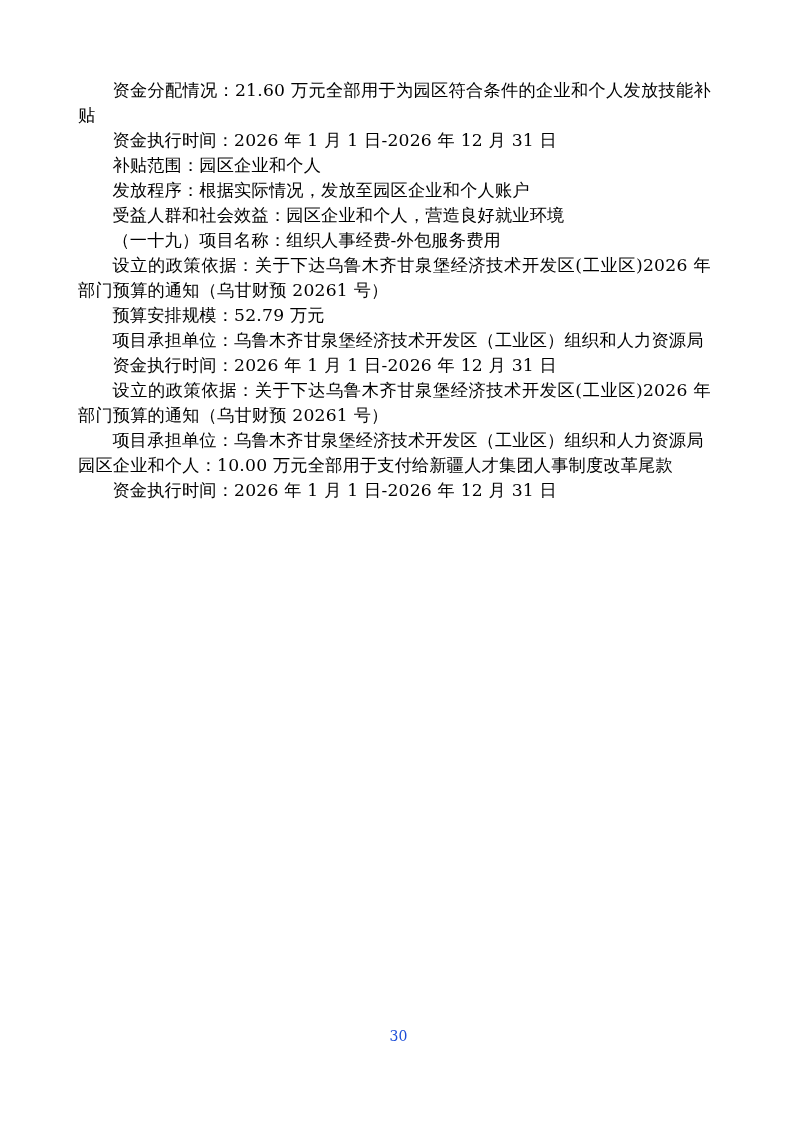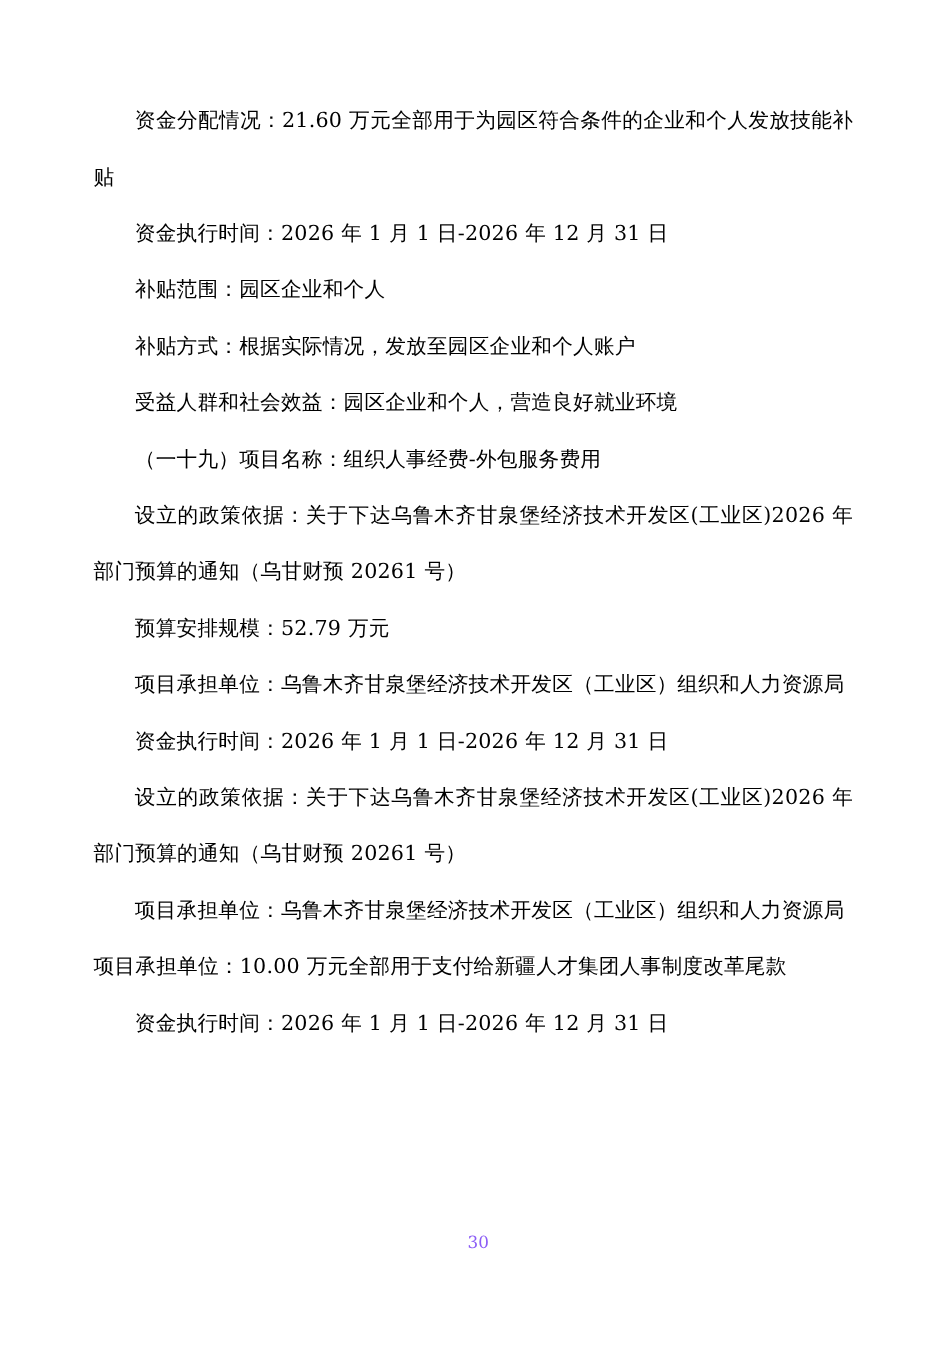--- a/index.html
+++ b/index.html
@@ -19,58 +19,58 @@
     position: absolute;
     left: 0;
     top: 0;
     width: 793px;
     height: 1122px;
     box-sizing: border-box;
     padding: 78px 82px 40px 78px;
   }
   .doc-body {
     font-size: 17.2px;
-    line-height: 47px;
+    line-height: 25px;
     text-align: justify;
     text-justify: inter-ideograph;
     letter-spacing: 0.2px;
   }
   .para {
     margin: 0;
     text-indent: 2em;
     white-space: normal;
   }
   .para.no-indent {
     text-indent: 0;
   }
   .page-number {
     position: absolute;
     left: 4px;
     right: 0;
     top: 1028px;
     text-align: center;
     font-size: 14px;
     font-family: "DejaVu Serif", "Liberation Serif", serif;
-    color: #8b5cf6;
+    color: #1d4ed8;
   }
 </style>
 </head>
 <body>
 
 <div class="page">
   <div class="doc-body">
     <p class="para">资金分配情况：21.60 万元全部用于为园区符合条件的企业和个人发放技能补贴</p>
     <p class="para">资金执行时间：2026 年 1 月 1 日-2026 年 12 月 31 日</p>
     <p class="para">补贴范围：园区企业和个人</p>
-    <p class="para">补贴方式：根据实际情况，发放至园区企业和个人账户</p>
+    <p class="para">发放程序：根据实际情况，发放至园区企业和个人账户</p>
     <p class="para">受益人群和社会效益：园区企业和个人，营造良好就业环境</p>
     <p class="para">（一十九）项目名称：组织人事经费-外包服务费用</p>
     <p class="para">设立的政策依据：关于下达乌鲁木齐甘泉堡经济技术开发区(工业区)2026 年部门预算的通知（乌甘财预 20261 号）</p>
     <p class="para">预算安排规模：52.79 万元</p>
     <p class="para">项目承担单位：乌鲁木齐甘泉堡经济技术开发区（工业区）组织和人力资源局</p>
     <p class="para">资金执行时间：2026 年 1 月 1 日-2026 年 12 月 31 日</p>
     <p class="para">设立的政策依据：关于下达乌鲁木齐甘泉堡经济技术开发区(工业区)2026 年部门预算的通知（乌甘财预 20261 号）</p>
     <p class="para">项目承担单位：乌鲁木齐甘泉堡经济技术开发区（工业区）组织和人力资源局</p>
-    <p class="para no-indent">项目承担单位：10.00 万元全部用于支付给新疆人才集团人事制度改革尾款</p>
+    <p class="para no-indent">园区企业和个人：10.00 万元全部用于支付给新疆人才集团人事制度改革尾款</p>
     <p class="para">资金执行时间：2026 年 1 月 1 日-2026 年 12 月 31 日</p>
   </div>
   <div class="page-number">30</div>
 </div>
 
 </body></html>

